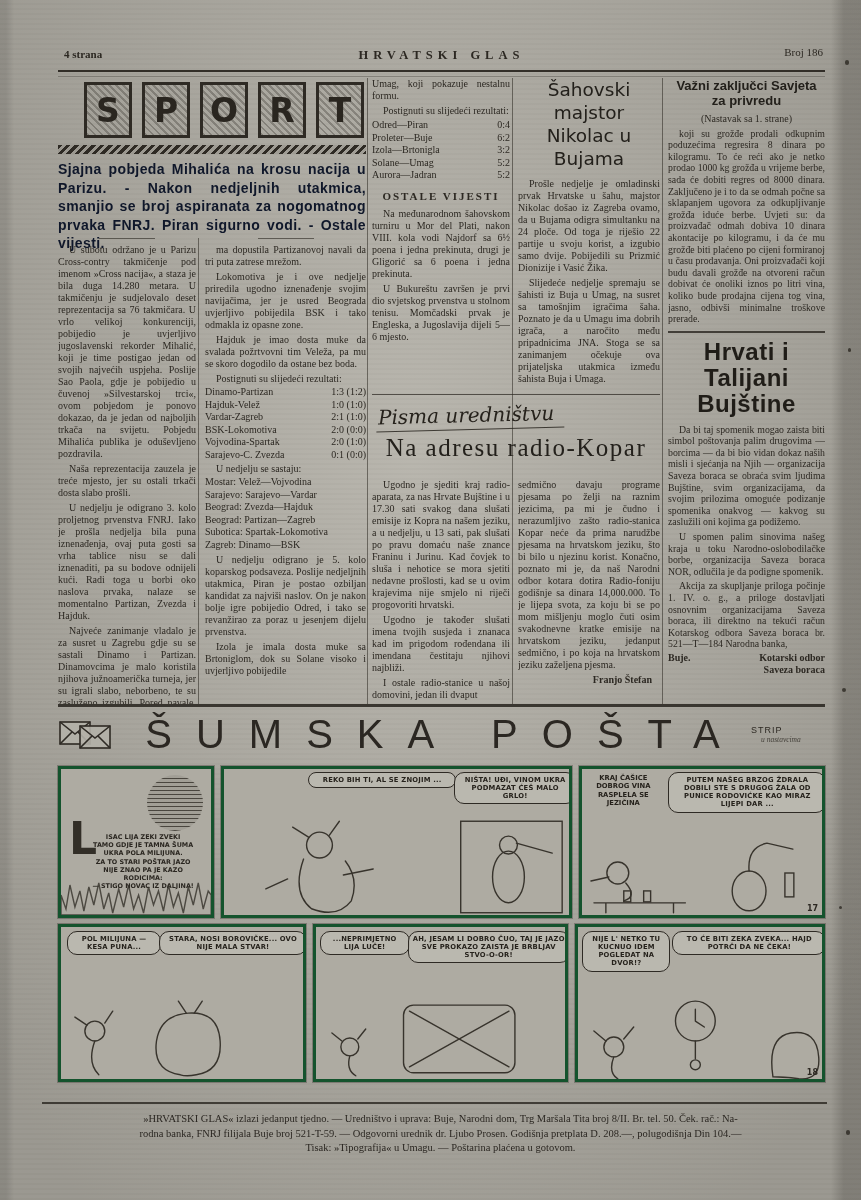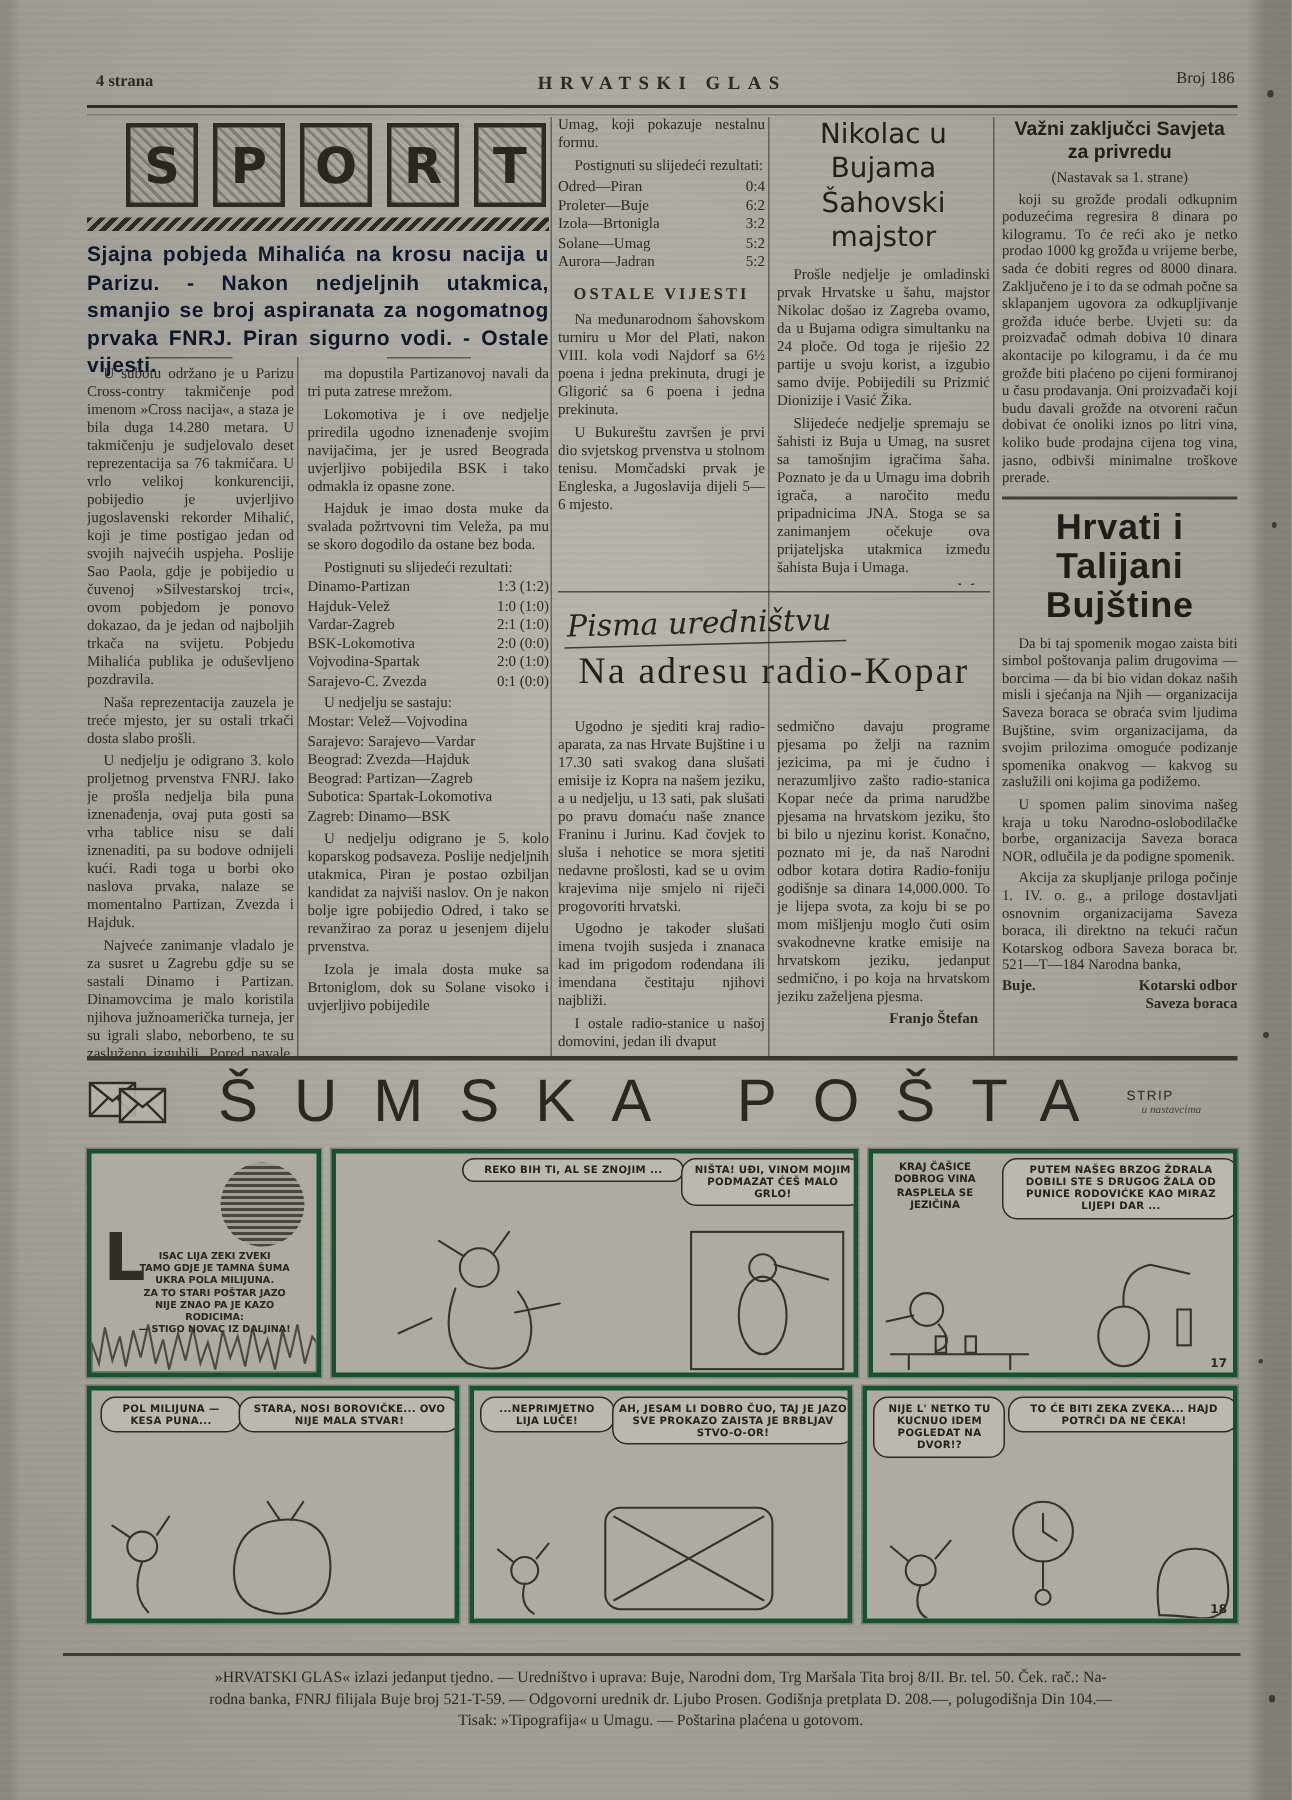--- a/index.html
+++ b/index.html
@@ -189,22 +189,22 @@
         <span class="m">Aurora—Jadran</span>
         <span class="s">5:2</span>
       </div>
     <div class="subhead">OSTALE VIJESTI</div>
     <p>Na međunarodnom šahovskom turniru u Mor del Plati, nakon VIII. kola vodi Najdorf sa 6½ poena i jedna prekinuta, drugi je Gligorić sa 6 poena i jedna prekinuta.</p>
     <p>U Bukureštu završen je prvi dio svjetskog prvenstva u stolnom tenisu. Momčadski prvak je Engleska, a Jugoslavija dijeli 5—6 mjesto.</p>
   </div>
 
   <div class="colbody" style="position:absolute;left:460px;top:0;width:142px;height:312px;">
     <div class="chess-title">
+      <div>Šahovski majstor</div>
       <div>Nikolac u Bujama</div>
-      <div>Šahovski majstor</div>
     </div>
     <p>Prošle nedjelje je omladinski prvak Hrvatske u šahu, majstor Nikolac došao iz Zagreba ovamo, da u Bujama odigra simultanku na 24 ploče. Od toga je riješio 22 partije u svoju korist, a izgubio samo dvije. Pobijedili su Prizmić Dionizije i Vasić Žika.</p>
     <p>Slijedeće nedjelje spremaju se šahisti iz Buja u Umag, na susret sa tamošnjim igračima šaha. Poznato je da u Umagu ima dobrih igrača, a naročito među pripadnicima JNA. Stoga se sa zanimanjem očekuje ova prijateljska utakmica između šahista Buja i Umaga.</p>
     <div class="sig-right">d. f.</div>
   </div>
 
   <div class="colbody" style="position:absolute;left:610px;top:0;width:157px;height:626px;font-size:9.8px;line-height:11.6px;">
     <div class="econ-title">Važni zaključci Savjeta za privredu</div>
     <div class="econ-sub">(Nastavak sa 1. strane)</div>
     <p style="margin-bottom:6px;">koji su grožđe prodali odkupnim poduzećima regresira 8 dinara po kilogramu. To će reći ako je netko prodao 1000 kg grožđa u vrijeme berbe, sada će dobiti regres od 8000 dinara. Zaključeno je i to da se odmah počne sa sklapanjem ugovora za odkupljivanje grožđa iduće berbe. Uvjeti su: da proizvađač odmah dobiva 10 dinara akontacije po kilogramu, i da će mu grožđe biti plaćeno po cijeni formiranoj u času prodavanja. Oni proizvađači koji budu davali grožđe na otvoreni račun dobivat će onoliki iznos po litri vina, koliko bude prodajna cijena tog vina, jasno, odbivši minimalne troškove prerade.</p>
@@ -277,21 +277,21 @@
         <div>RODICIMA:</div>
         <div>— STIGO NOVAC IZ DALJINA!</div>
       </div>
       <svg class="sketch" height="34" viewBox="0 0 151 34" preserveAspectRatio="none">
         <path d="M0,34 L0,14 5,28 9,4 14,26 19,10 23,30 28,6 33,24 38,2 43,28 48,12 52,32 58,8 63,26 68,4 73,28 78,14 83,32 88,6 93,24 98,10 103,30 108,4 113,26 118,12 123,32 128,6 133,24 138,2 143,28 148,10 151,14 151,34 Z" fill="#3d3932" stroke="none" opacity=".82"></path>
       </svg>
     </div>
 
     <div class="panel r1" style="width:347px;">
       <div class="bubble" style="left:84px;top:3px;width:138px;">REKO BIH TI, AL SE ZNOJIM ...</div>
-      <div class="bubble" style="left:230px;top:3px;width:112px;">NIŠTA! UĐI, VINOM MOJIM PODMAZAT ĆEŠ MALO GRLO!</div>
+      <div class="bubble" style="left:230px;top:3px;width:112px;">NIŠTA! UĐI, VINOM UKRA PODMAZAT ĆEŠ MALO GRLO!</div>
       <svg class="sketch" height="100" viewBox="0 0 347 100">
         <rect x="238" y="6" width="102" height="92" fill="rgba(40,36,30,.78)" stroke="none"></rect>
         <ellipse cx="286" cy="62" rx="16" ry="26" fill="#b0ada5"></ellipse>
         <circle cx="286" cy="30" r="9" fill="#b0ada5"></circle>
         <path d="M294,28 l36,10" stroke-width="2"></path>
         <circle cx="96" cy="30" r="13"></circle>
         <path d="M85,22 l-16,-10 M106,20 l10,-14"></path>
         <path d="M80,44 q-12,34 8,50 q26,10 40,-8 q8,-22 -6,-40"></path>
         <path d="M120,60 l30,-6 M64,64 l-22,10"></path>
       </svg>

